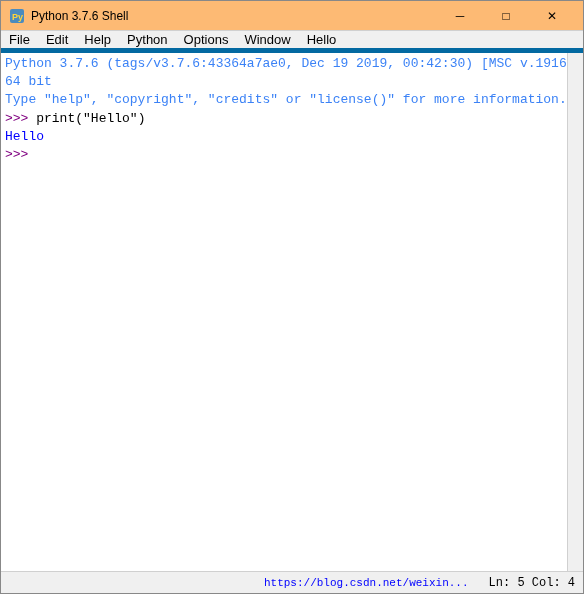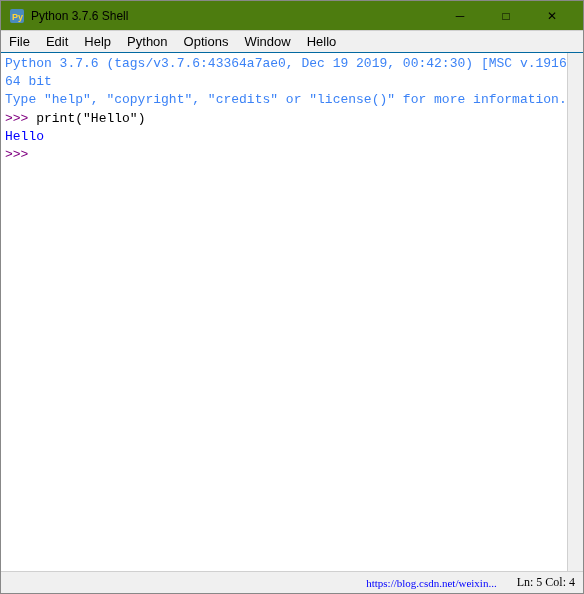--- a/index.html
+++ b/index.html
@@ -21,21 +21,21 @@
       width: 584px;
       height: 594px;
       background: #fff;
       border: 1px solid #888;
       display: flex;
       flex-direction: column;
     }
 
     .titlebar {
       height: 30px;
-      background: #4d7c0f;
+      background: #fdba74;
       border-bottom: 1px solid #d0d0d0;
       display: flex;
       align-items: center;
       padding: 0 8px;
       user-select: none;
     }
 
     .titlebar-icon {
       width: 16px;
       height: 16px;
@@ -72,21 +72,21 @@
       font-size: 12px;
       color: #000;
       background: transparent;
       border: none;
       font-family: 'Segoe UI', Arial, sans-serif;
     }
 
     .menubar {
       height: 22px;
       background: #f0f0f0;
-      border-bottom: 1px solid #0369a1;
+      border-bottom: 5px solid #0369a1;
       display: flex;
       align-items: center;
       font-family: 'Segoe UI', Arial, sans-serif;
       font-size: 13px;
       user-select: none;
     }
 
     .menu-item {
       padding: 2px 8px;
       cursor: pointer;
@@ -143,21 +143,21 @@
     }
 
     .statusbar {
       height: 22px;
       background: #f0f0f0;
       border-top: 1px solid #d0d0d0;
       display: flex;
       align-items: center;
       justify-content: flex-end;
       padding: 0 8px;
-      font-family: Liberation Serif, serif;
+      font-family: Liberation Mono, monospace;
       font-size: 12px;
       color: #000;
     }
 
     .statusbar-url {
       color: #0000ff;
       font-size: 11px;
       margin-right: 20px;
     }
 

